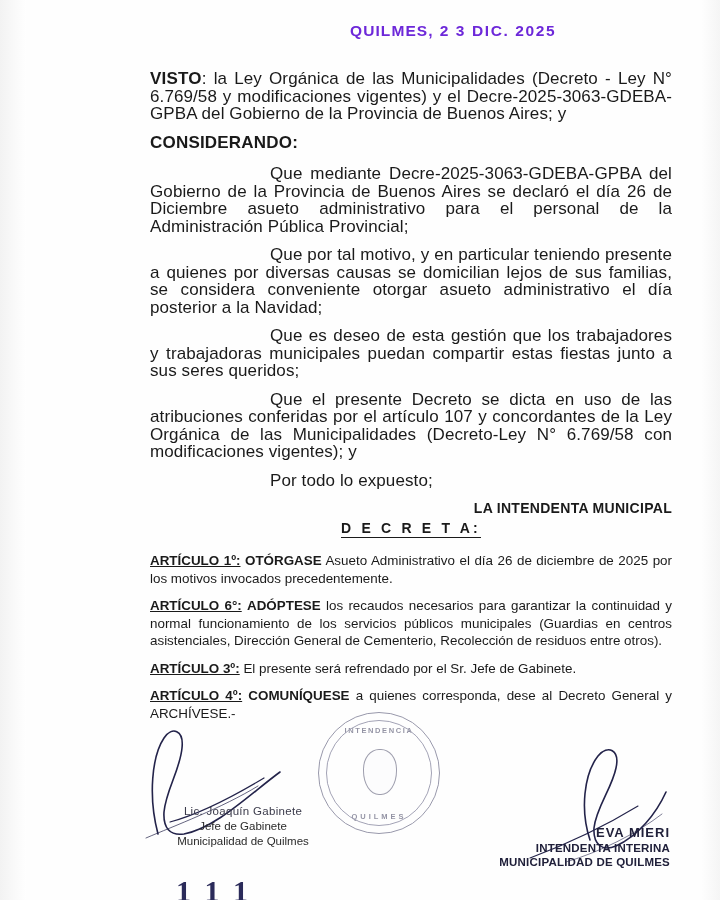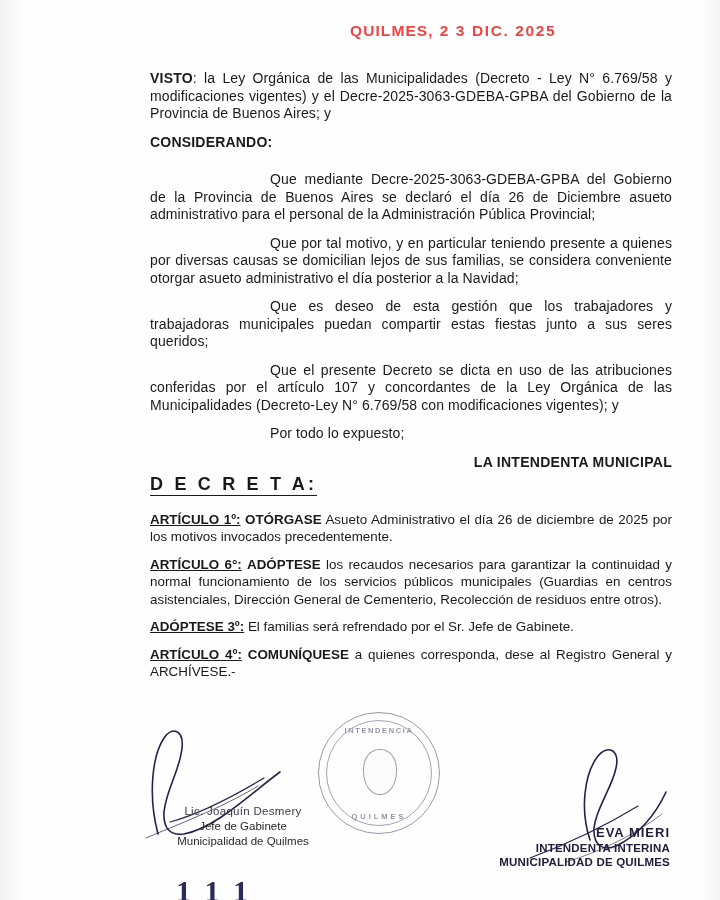--- a/index.html
+++ b/index.html
@@ -41,58 +41,58 @@
     left: 150px;
     top: 0;
     width: 522px;
   }
   .header-line {
     position: absolute;
     top: 22px;
     left: 350px;
     font-size: 15.5px;
     letter-spacing: .4px;
-    color: #ef4444;
+    color: #6d28d9;
     white-space: nowrap;
   }
   .header-line .city {
     font-weight: bold;
     letter-spacing: 1.1px;
   }
   .header-line .date {
     font-weight: bold;
     letter-spacing: 1.6px;
     margin-left: 6px;
   }
   p.body-par {
     margin: 0 0 11px 0;
-    font-size: 14px;
+    font-size: 17px;
     line-height: 17.5px;
     text-align: justify;
     letter-spacing: .1px;
   }
   .indent-first {
     text-indent: 120px;
   }
   .bold { font-weight: normal; }
   .label-strong {
     font-weight: bold;
     letter-spacing: .2px;
   }
   .heading-center {
     text-align: right;
     font-weight: bold;
     font-size: 14px;
     margin: 4px 0 4px 0;
     letter-spacing: .3px;
   }
   .decreta {
-    text-align: left;
-    font-weight: bold;
-    font-size: 18px;
+    text-align: center;
+    font-weight: bold;
+    font-size: 14px;
     margin: 4px 0 16px 0;
   }
   .decreta span {
     border-bottom: 1.4px solid #1a1a1a;
     padding-bottom: 1px;
     letter-spacing: 3.2px;
   }
   .por-todo {
     text-indent: 120px;
     margin-bottom: 4px;
@@ -206,21 +206,21 @@
   <div class="header-line">
     <span class="city">QUILMES,</span><span class="date">2 3 DIC. 2025</span>
   </div>
 
   <div class="content">
 
     <p class="body-par" style="margin-top:70px;">
       <span class="label-strong">VISTO</span><span>: la Ley Orgánica de las Municipalidades (Decreto - Ley N° 6.769/58 y modificaciones vigentes) y el Decre-2025-3063-GDEBA-GPBA del Gobierno de la Provincia de Buenos Aires; y</span>
     </p>
 
-    <p class="body-par" style="margin-bottom:20px;">
+    <p class="body-par" style="margin-bottom:14px;">
       <span class="label-strong">CONSIDERANDO:</span>
     </p>
 
     <p class="body-par indent-first">Que mediante Decre-2025-3063-GDEBA-GPBA del Gobierno de la Provincia de Buenos Aires se declaró el día 26 de Diciembre asueto administrativo para el personal de la Administración Pública Provincial;</p>
     <p class="body-par indent-first">Que por tal motivo, y en particular teniendo presente a quienes por diversas causas se domicilian lejos de sus familias, se considera conveniente otorgar asueto administrativo el día posterior a la Navidad;</p>
     <p class="body-par indent-first">Que es deseo de esta gestión que los trabajadores y trabajadoras municipales puedan compartir estas fiestas junto a sus seres queridos;</p>
     <p class="body-par indent-first">Que el presente Decreto se dicta en uso de las atribuciones conferidas por el artículo 107 y concordantes de la Ley Orgánica de las Municipalidades (Decreto-Ley N° 6.769/58 con modificaciones vigentes); y</p>
 
     <p class="body-par por-todo">Por todo lo expuesto;</p>
 
@@ -232,26 +232,26 @@
       <span class="art-label">ARTÍCULO 1º:</span>
       <span class="art-verb">OTÓRGASE</span><span> Asueto Administrativo el día 26 de diciembre de 2025 por los motivos invocados precedentemente.</span>
     </p>
 
     <p class="art-par">
       <span class="art-label">ARTÍCULO 6°:</span>
       <span class="art-verb">ADÓPTESE</span><span> los recaudos necesarios para garantizar la continuidad y normal funcionamiento de los servicios públicos municipales (Guardias en centros asistenciales, Dirección General de Cementerio, Recolección de residuos entre otros).</span>
     </p>
 
     <p class="art-par">
-      <span class="art-label">ADÓPTESE 3º:</span><span> El familias será refrendado por el Sr. Jefe de Gabinete.</span>
+      <span class="art-label">ARTÍCULO 3º:</span><span> El presente será refrendado por el Sr. Jefe de Gabinete.</span>
     </p>
 
     <p class="art-par">
       <span class="art-label">ARTÍCULO 4º:</span>
-      <span class="art-verb">COMUNÍQUESE</span><span> a quienes corresponda, dese al Registro General y </span><span class="bold">ARCHÍVESE.-</span>
+      <span class="art-verb">COMUNÍQUESE</span><span> a quienes corresponda, dese al Decreto General y </span><span class="bold">ARCHÍVESE.-</span>
     </p>
 
   </div>
 
   <div class="sig-area">
 
     <svg class="ink" style="left:130px; top:12px;" width="240" height="130" viewBox="0 0 240 130">
       <path d="M28 118 C18 80, 22 40, 34 22 C42 10, 54 14, 52 32 C50 54, 36 74, 34 96 C33 112, 40 120, 54 118 C86 112, 120 78, 150 56" fill="none" stroke="#23234a" stroke-width="1.6" stroke-linecap="round"></path>
       <path d="M40 106 C70 98, 104 80, 134 62" fill="none" stroke="#23234a" stroke-width="1.2" stroke-linecap="round"></path>
       <path d="M16 122 C44 110, 92 92, 128 70" fill="none" stroke="#23234a" stroke-width="1" stroke-linecap="round" opacity=".7"></path>
@@ -263,21 +263,21 @@
       <path d="M96 132 C130 122, 166 104, 192 84" fill="none" stroke="#23234a" stroke-width=".9" stroke-linecap="round" opacity=".65"></path>
     </svg>
 
     <div class="seal">
       <div class="seal-text-top">INTENDENCIA</div>
       <div class="seal-emblem"></div>
       <div class="seal-text-bottom">QUILMES</div>
     </div>
 
     <div class="sig-block-left">
-      <div class="name">Lic. Joaquín Desmery</div>
+      <div class="name">Lic. Joaquín Gabinete</div>
       <div>Jefe de Gabinete</div>
       <div>Municipalidad de Quilmes</div>
     </div>
 
     <div class="sig-block-right">
       <div class="name">EVA MIERI</div>
       <div>INTENDENTA INTERINA</div>
       <div>MUNICIPALIDAD DE QUILMES</div>
     </div>
   </div>

